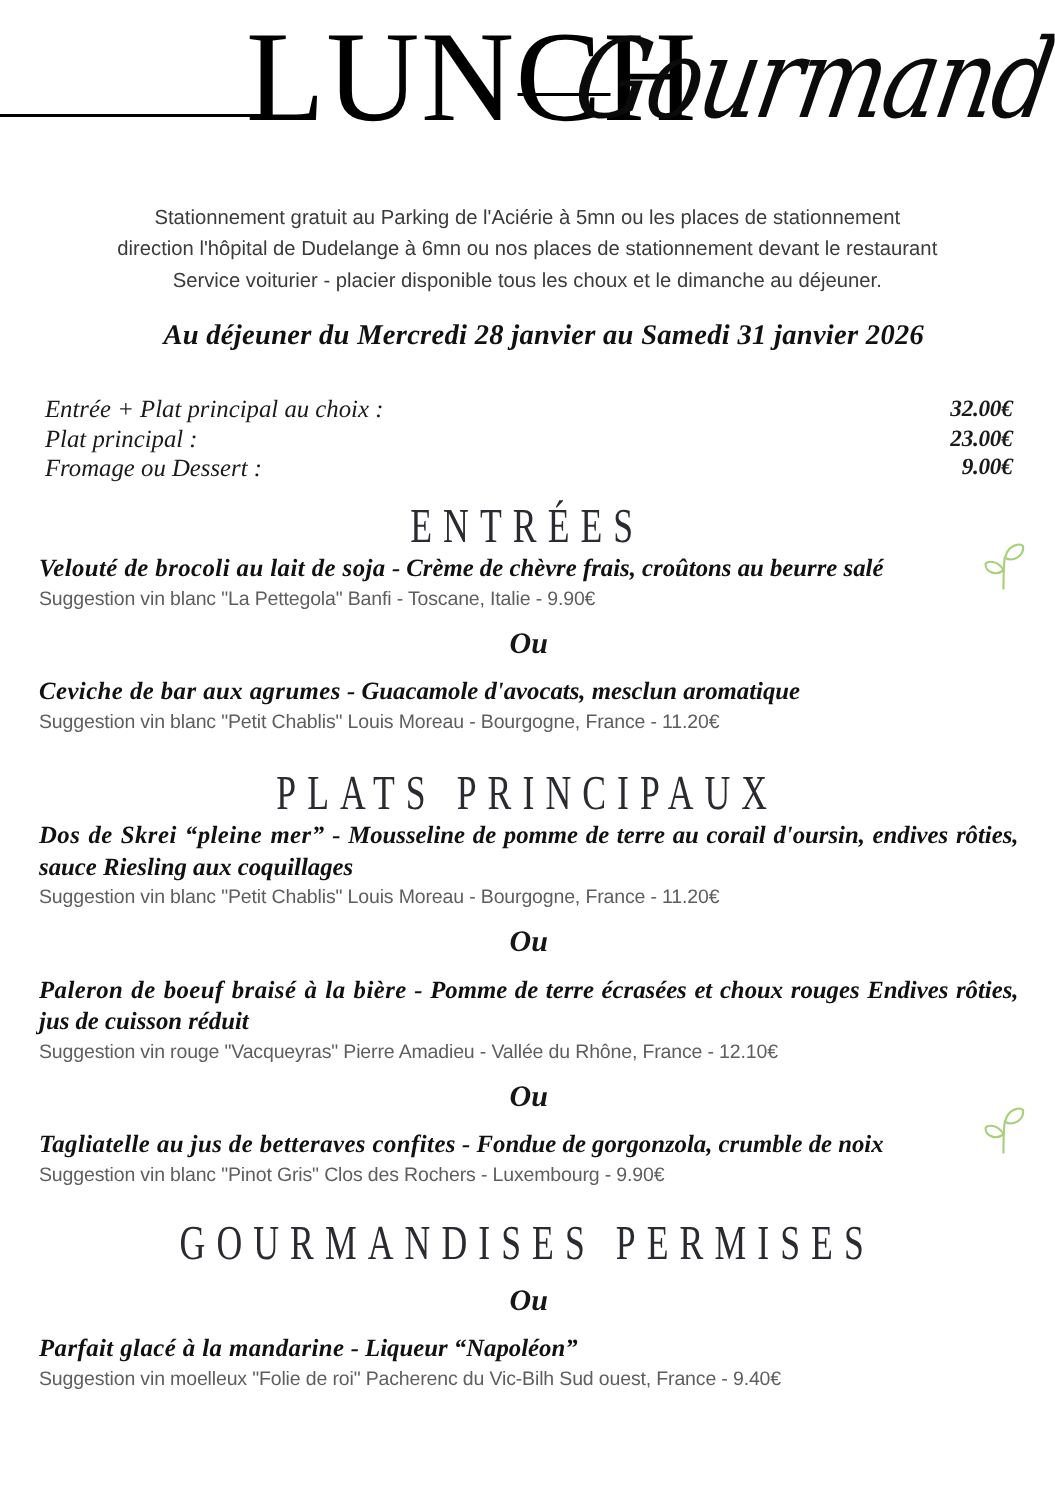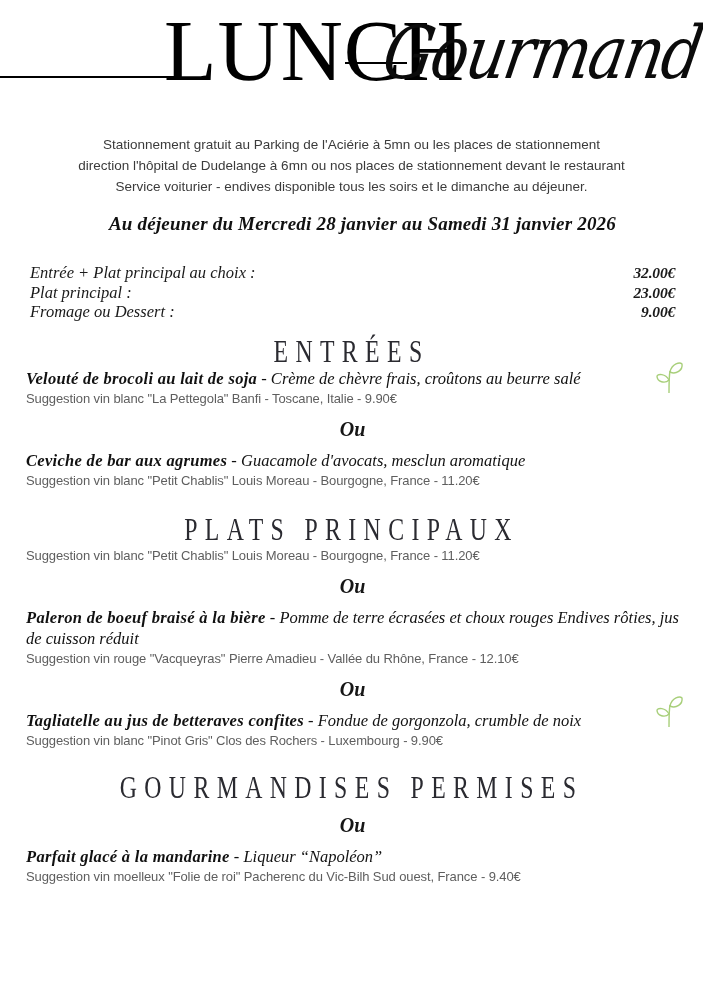--- a/index.html
+++ b/index.html
@@ -135,21 +135,21 @@
     font-style: italic;
     font-size: 16.5px;
     line-height: 21px;
     color: #111;
     text-align: justify;
   }
   .dish-name {
     font-weight: bold;
     letter-spacing: 0.3px;
   }
-  .dish-desc { font-weight: 400; }
+  .dish-desc { font-weight: 700; }
 
   .wine {
     font-family: "Liberation Sans", sans-serif;
     font-size: 13px;
     line-height: 18px;
     color: #5e5e5e;
     margin-top: 1px;
     letter-spacing: -0.1px;
   }
 
@@ -181,21 +181,21 @@
 <div class="header">
   <div class="header-rule"></div>
   <div class="header-rule-2"></div>
   <div class="lunch-word">LUNCH</div>
   <div class="gourmand-word">Gourmand</div>
 </div>
 
 <div class="info">
   <span class="info-line">Stationnement gratuit au Parking de l'Aciérie à 5mn ou les places de stationnement</span>
   <span class="info-line">direction l'hôpital de Dudelange à 6mn ou nos places de stationnement devant le restaurant</span>
-  <span class="info-line">Service voiturier - endives disponible tous les soirs et le dimanche au déjeuner.</span>
+  <span class="info-line">Service voiturier - placier disponible tous les choux et le dimanche au déjeuner.</span>
 </div>
 
 <div class="date-line">Au déjeuner du Mercredi 28 janvier au Samedi 31 janvier 2026</div>
 
 <div class="formula">
   <div class="formula-row">
     <span class="formula-label">Entrée + Plat principal au choix :</span>
     <span class="formula-price">32.00€</span>
   </div>
   <div class="formula-row">
@@ -231,20 +231,23 @@
     </div>
     <div class="wine">Suggestion vin blanc "Petit Chablis" Louis Moreau - Bourgogne, France - 11.20€</div>
   </div>
 
 </div>
 
 <div class="section-heading sec-plats">PLATS PRINCIPAUX</div>
 <div class="dishes">
 
   <div class="dish">
+    <div class="dish-title">
+      <span class="dish-name">Dos de Skrei “pleine mer”</span><span class="dish-desc"> - Mousseline de pomme de terre au corail d'oursin, endives rôties, sauce Riesling aux coquillages</span>
+    </div>
     <div class="wine">Suggestion vin blanc "Petit Chablis" Louis Moreau - Bourgogne, France - 11.20€</div>
   </div>
 
   <div class="ou">Ou</div>
 
   <div class="dish">
     <div class="dish-title">
       <span class="dish-name">Paleron de boeuf braisé à la bière</span><span class="dish-desc"> - Pomme de terre écrasées et choux rouges Endives rôties, jus de cuisson réduit</span>
     </div>
     <div class="wine">Suggestion vin rouge "Vacqueyras" Pierre Amadieu - Vallée du Rhône, France - 12.10€</div>

